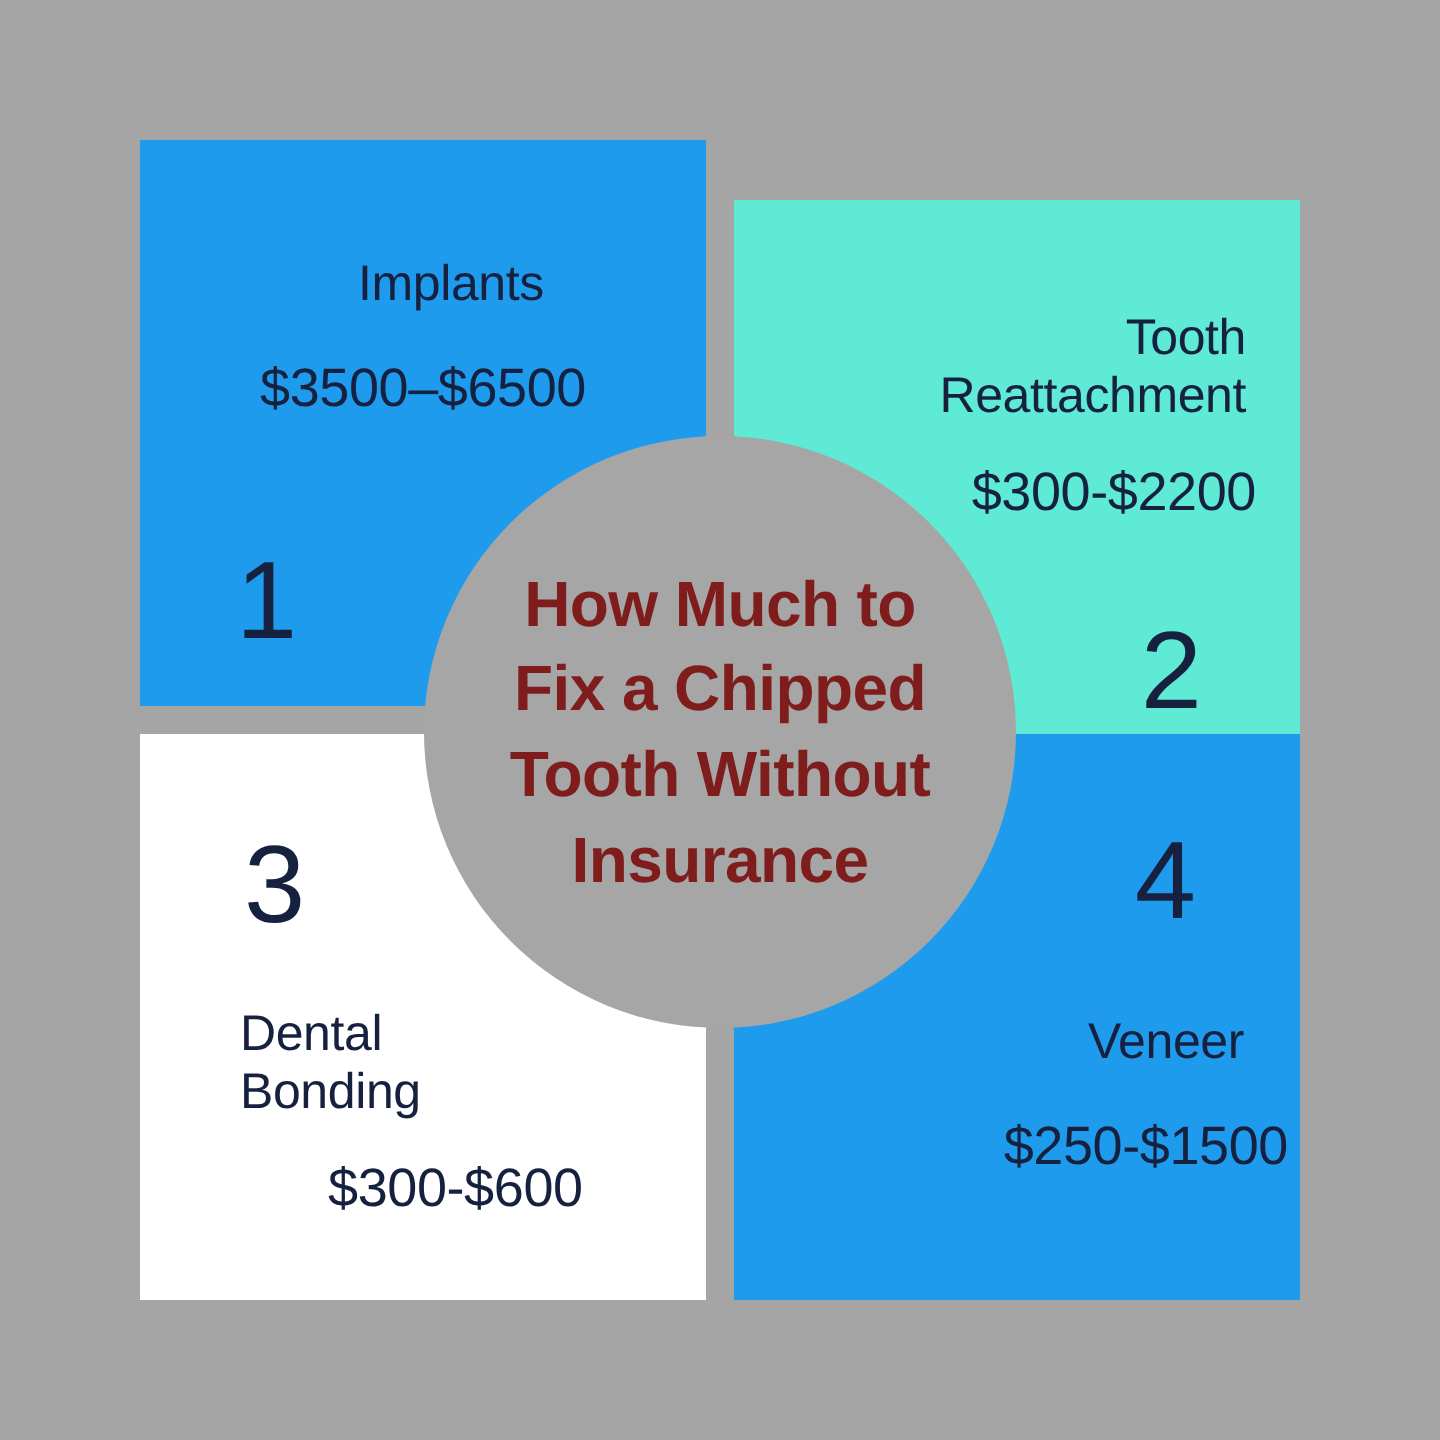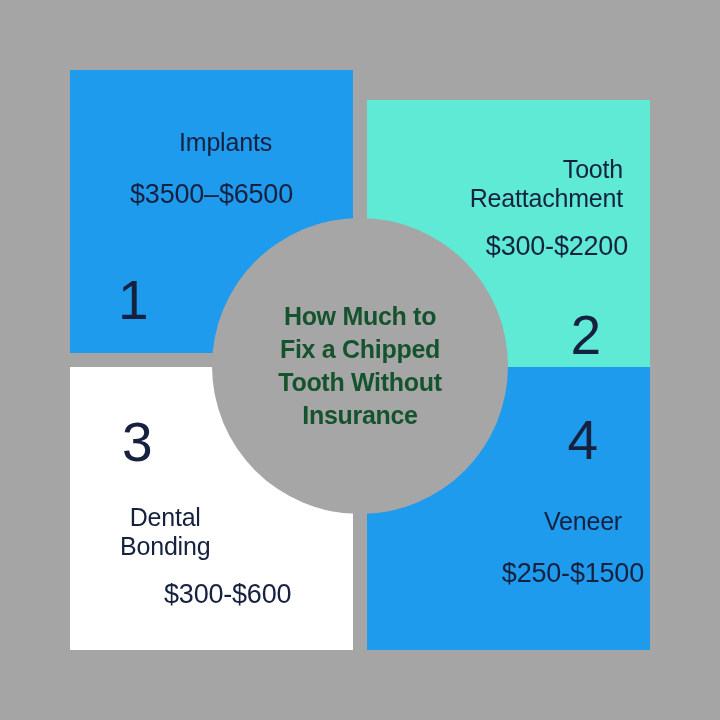--- a/index.html
+++ b/index.html
@@ -66,21 +66,21 @@
   .quad-1 .q-price { left: 0; right: 0; top: 109px; text-align: center; }
   .quad-1 .q-num   { left: 48px; top: 203px; }
 
   
   .quad-2 .q-label { left: 0; right: 27px; top: 55px;  text-align: right; }
   .quad-2 .q-price { left: 0; right: 22px; top: 131px; text-align: right; }
   .quad-2 .q-num   { right: 49px; top: 208px; }
 
   
   .quad-3 .q-num   { left: 52px; top: 48px; }
-  .quad-3 .q-label { left: 50px; top: 136px;  text-align: center; }
+  .quad-3 .q-label { left: 50px; top: 136px;  text-align: left; }
   .quad-3 .q-price { left: 50px; top: 212px; text-align: left; margin-left: 44px; }
 
   
   .quad-4 .q-num   { right: 52px; top: 46px; }
   .quad-4 .q-label { left: 0; right: 28px; top: 140px; text-align: right; padding-left: 12px; }
   .quad-4 .q-price { left: 0; right: 6px; top: 191px; text-align: right; }
 
   
   #center-circle {
     position: absolute;
@@ -89,22 +89,22 @@
     width: 296px;
     height: 296px;
     border-radius: 50%;
     background: #a6a6a6;
     display: flex;
     align-items: center;
     justify-content: center;
     text-align: center;
   }
   #center-title {
-    color: #14532d;
-    font-size: 25px;
+    color: #7f1d1d;
+    font-size: 32px;
     font-weight: bold;
     line-height: 1.33;
     letter-spacing: -0.3px;
     width: 250px;
     white-space: pre-line;
   }
 </style>
 </head>
 <body>
 

